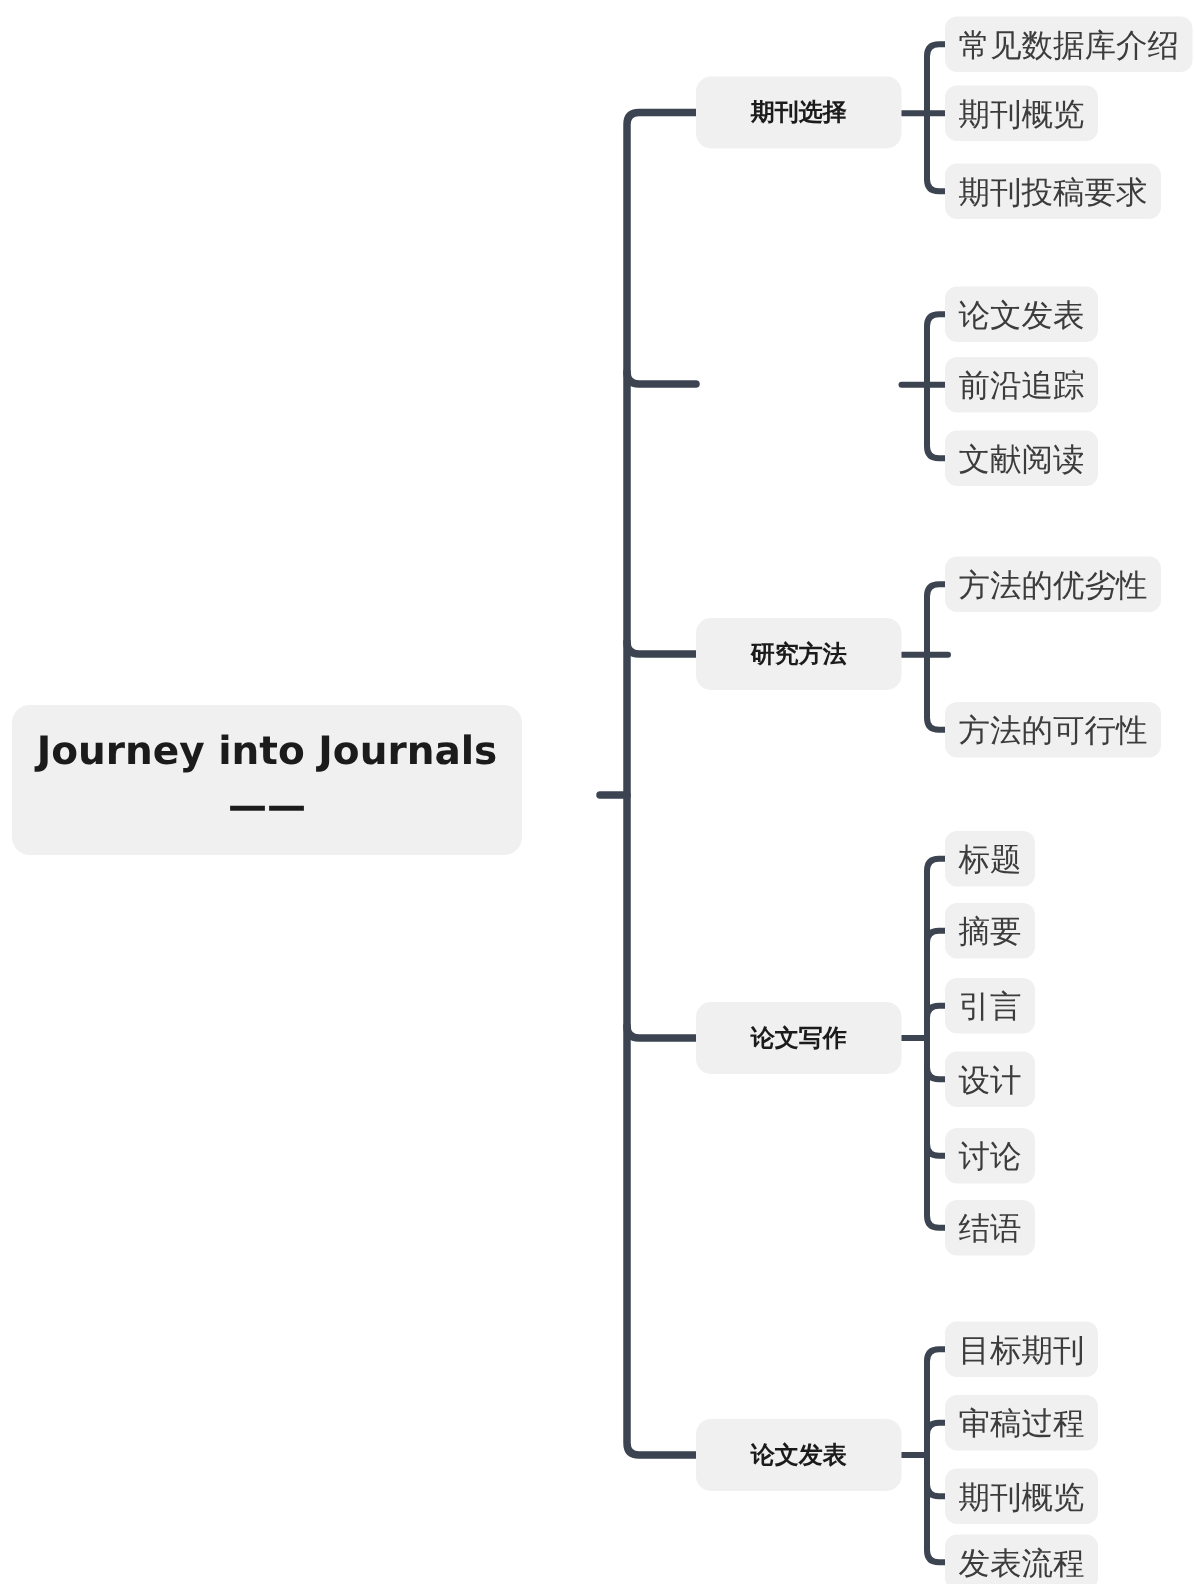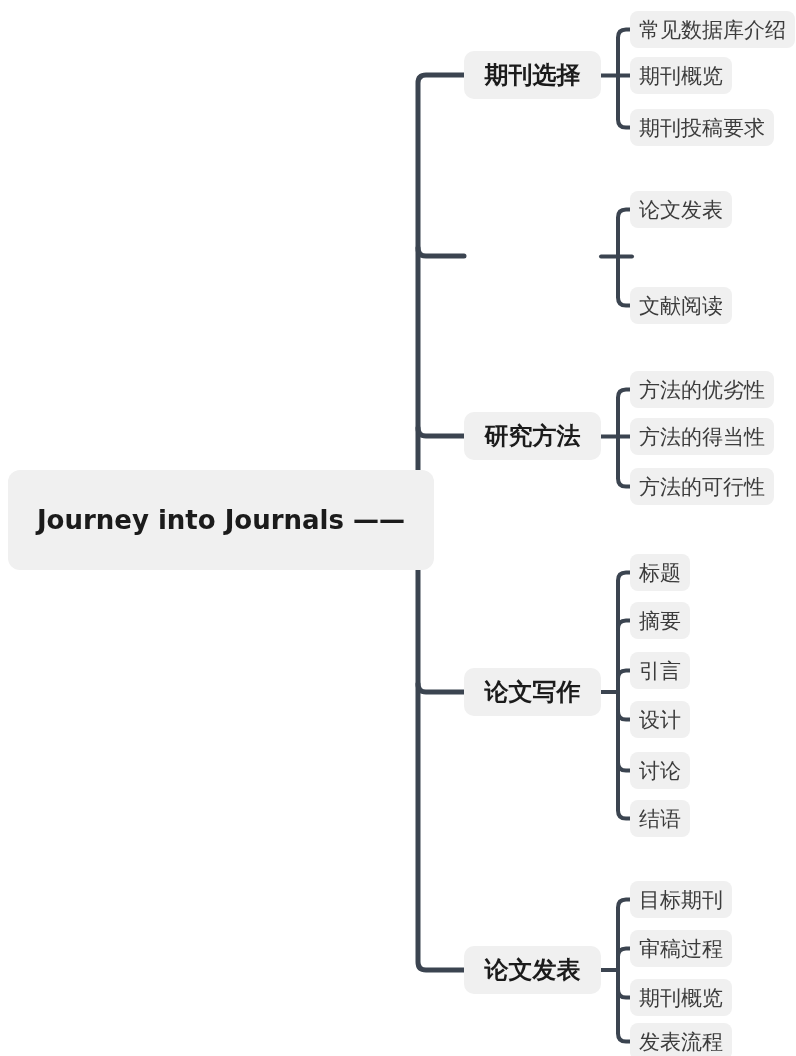--- a/index.html
+++ b/index.html
@@ -18,27 +18,27 @@
   .stage{position:relative;width:796px;height:1056px;background:var(--bg);overflow:hidden;}
   svg.wires{position:absolute;left:0;top:0;}
   svg.wires path{fill:none;stroke:var(--line);stroke-linecap:round;}
   .w5{stroke-width:5px;}
   .w4{stroke-width:4px;}
   .node{
     position:absolute;background:var(--node-bg);box-sizing:border-box;
     display:flex;align-items:center;justify-content:center;
   }
   .root-node{
-    left:8px;top:470px;width:426px;height:100px;border-radius:12px;
+    left:8px;top:470px;width:340px;height:100px;border-radius:12px;
     flex-direction:column;font-weight:bold;font-size:26px;line-height:37px;
     color:var(--branch-text);text-align:center;
   }
   .branch-node{
     left:464px;width:137px;height:48px;border-radius:10px;
-    font-weight:bold;font-size:24px;color:var(--branch-text);white-space:nowrap;
+    font-weight:bold;font-size:16px;color:var(--branch-text);white-space:nowrap;
   }
   .child-node{
     left:630px;height:37px;border-radius:8px;padding:16px 9px;
     font-size:21px;color:var(--child-text);white-space:nowrap;
     justify-content:flex-start;
   }
 </style>
 </head>
 <body>
 
@@ -83,24 +83,24 @@
   <div class="node branch-node" style="top:51px">期刊选择</div>
   <div class="node branch-node" style="top:412px">研究方法</div>
   <div class="node branch-node" style="top:668px">论文写作</div>
   <div class="node branch-node" style="top:946px">论文发表</div>
 
   <div class="node child-node" style="top:11px">常见数据库介绍</div>
   <div class="node child-node" style="top:57px">期刊概览</div>
   <div class="node child-node" style="top:109px">期刊投稿要求</div>
 
   <div class="node child-node" style="top:191px">论文发表</div>
+  <div class="node child-node" style="top:238px">前沿追踪</div>
   <div class="node child-node" style="top:371px">方法的优劣性</div>
 
   <div class="node child-node" style="top:287px">文献阅读</div>
-  <div class="node child-node" style="top:418px">方法的得当性</div>
   <div class="node child-node" style="top:468px">方法的可行性</div>
 
   <div class="node child-node" style="top:554px">标题</div>
   <div class="node child-node" style="top:602px">摘要</div>
   <div class="node child-node" style="top:652px">引言</div>
   <div class="node child-node" style="top:701px">设计</div>
   <div class="node child-node" style="top:752px">讨论</div>
   <div class="node child-node" style="top:800px">结语</div>
 
   <div class="node child-node" style="top:881px">目标期刊</div>

